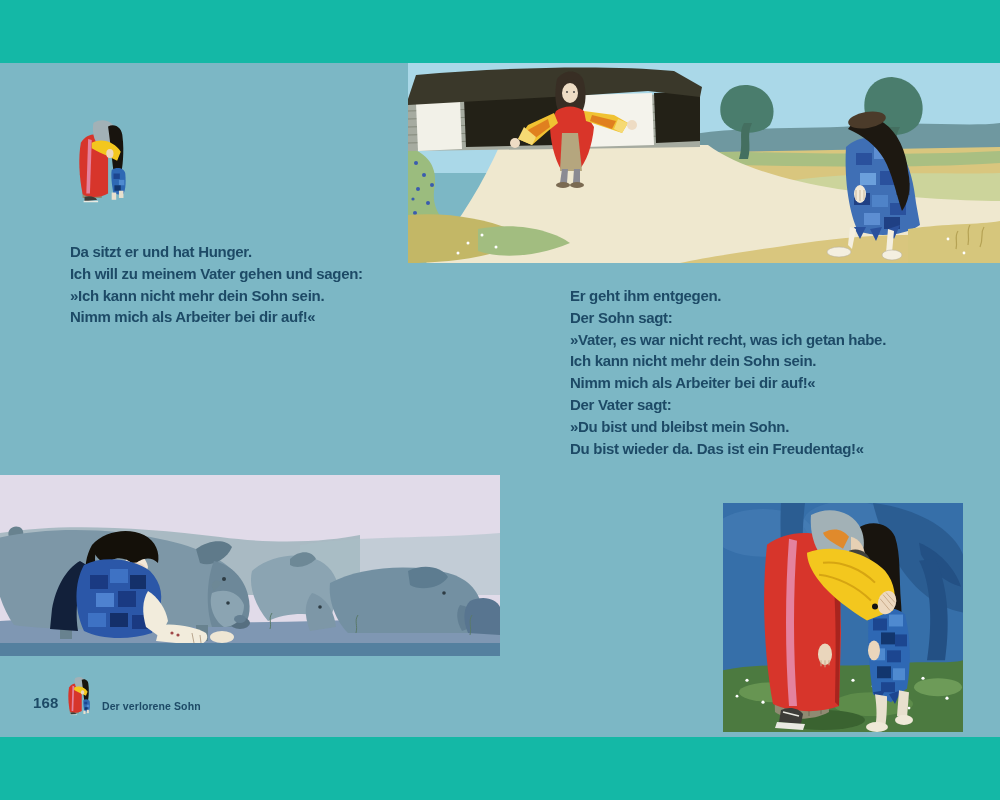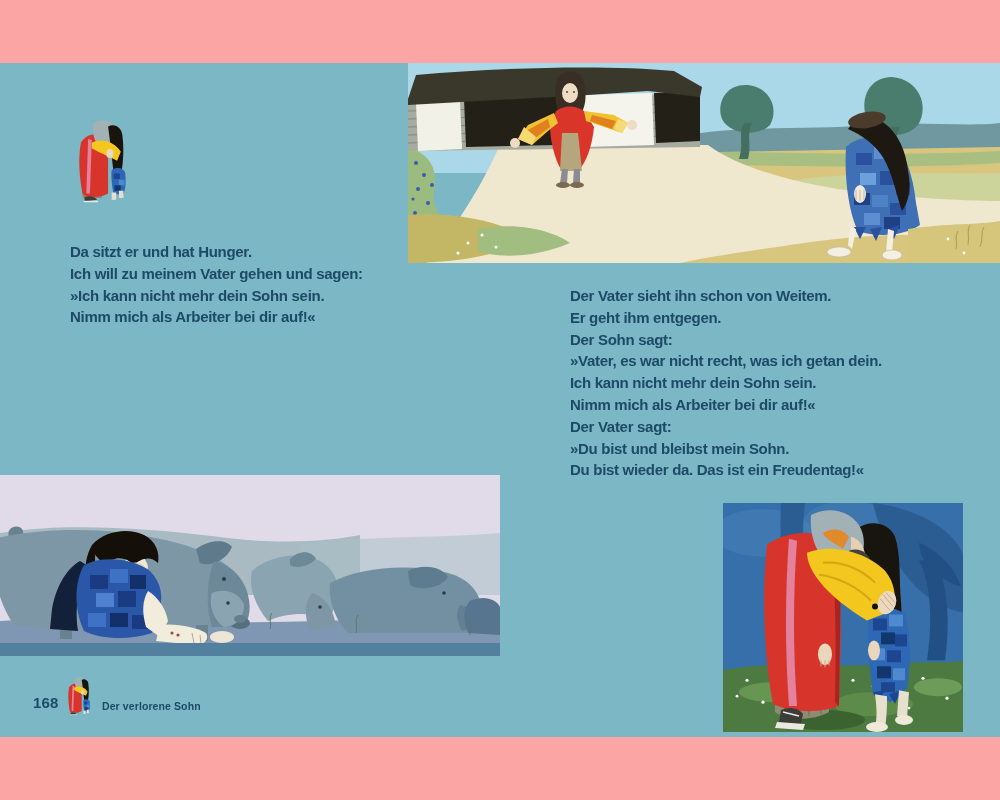--- a/index.html
+++ b/index.html
@@ -1,16 +1,16 @@
 <!DOCTYPE html>
 <html style="--page-bg: #7cb7c5; --text-color: #1d4a66;"><head>
 <meta charset="utf-8">
 <style>
   html,body{margin:0;padding:0;background:#ffffff;}
-  .stage{position:relative;width:1000px;height:800px;background:#fca5a5;overflow:hidden;
+  .stage{position:relative;width:1000px;height:800px;background:#14b8a6;overflow:hidden;
          font-family:"Liberation Sans",sans-serif;}
   .page-bg{position:absolute;left:0;top:63px;width:1000px;height:674px;
            background:var(--page-bg,#7cb7c5);}
   .illus{position:absolute;display:block;}
   .story{position:absolute;color:var(--text-color,#1d4a66);
          font-size:15px;font-weight:700;line-height:21.8px;letter-spacing:-0.3px;
          white-space:nowrap;}
   .story .line{height:21.8px;}
   .footer-num{position:absolute;left:33px;top:694px;color:var(--text-color,#1d4a66);
          font-size:15px;font-weight:700;letter-spacing:0.2px;}
@@ -152,24 +152,23 @@
   </svg>
 
   <div class="story" style="left:70px;top:241px">
       <div class="line">Da sitzt er und hat Hunger.</div>
       <div class="line">Ich will zu meinem Vater gehen und sagen:</div>
       <div class="line">»Ich kann nicht mehr dein Sohn sein.</div>
       <div class="line">Nimm mich als Arbeiter bei dir auf!«</div>
     </div>
 
   <div class="story" style="left:570px;top:285px">
-      <div class="line">Der Vater sieht ihn schon von Weitem.</div>
       <div class="line">Er geht ihm entgegen.</div>
       <div class="line">Der Sohn sagt:</div>
-      <div class="line">»Vater, es war nicht recht, was ich getan dein.</div>
+      <div class="line">»Vater, es war nicht recht, was ich getan habe.</div>
       <div class="line">Ich kann nicht mehr dein Sohn sein.</div>
       <div class="line">Nimm mich als Arbeiter bei dir auf!«</div>
       <div class="line">Der Vater sagt:</div>
       <div class="line">»Du bist und bleibst mein Sohn.</div>
       <div class="line">Du bist wieder da. Das ist ein Freudentag!«</div>
     </div>
 
   <svg class="illus" style="left:0;top:475px" width="500" height="181" viewBox="0 0 500 181" preserveAspectRatio="none">
     <rect x="0" y="0" width="500" height="181" fill="#e1dbe9"></rect>
     <path d="M0,58 C60,48 140,52 220,62 C280,70 330,66 360,60 L360,120 L0,120 Z" fill="#95afb6" opacity="0.75"></path>

